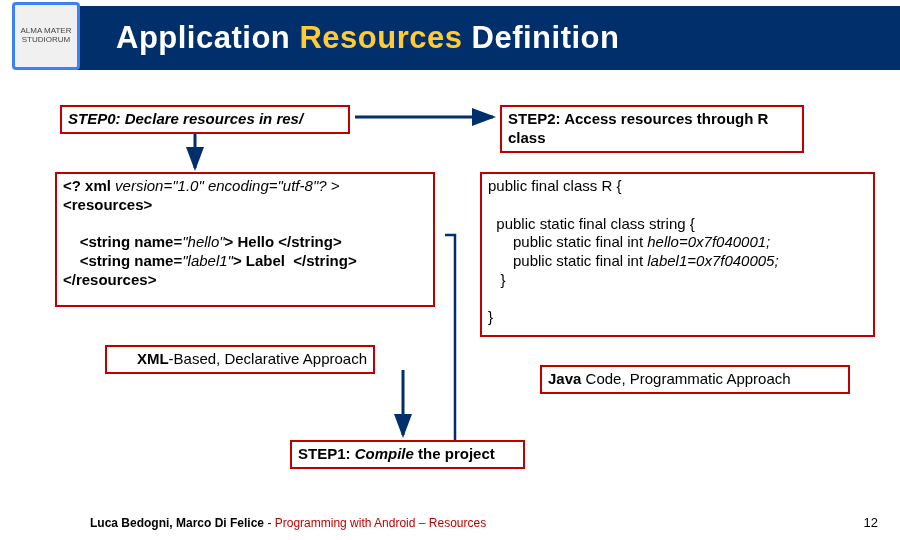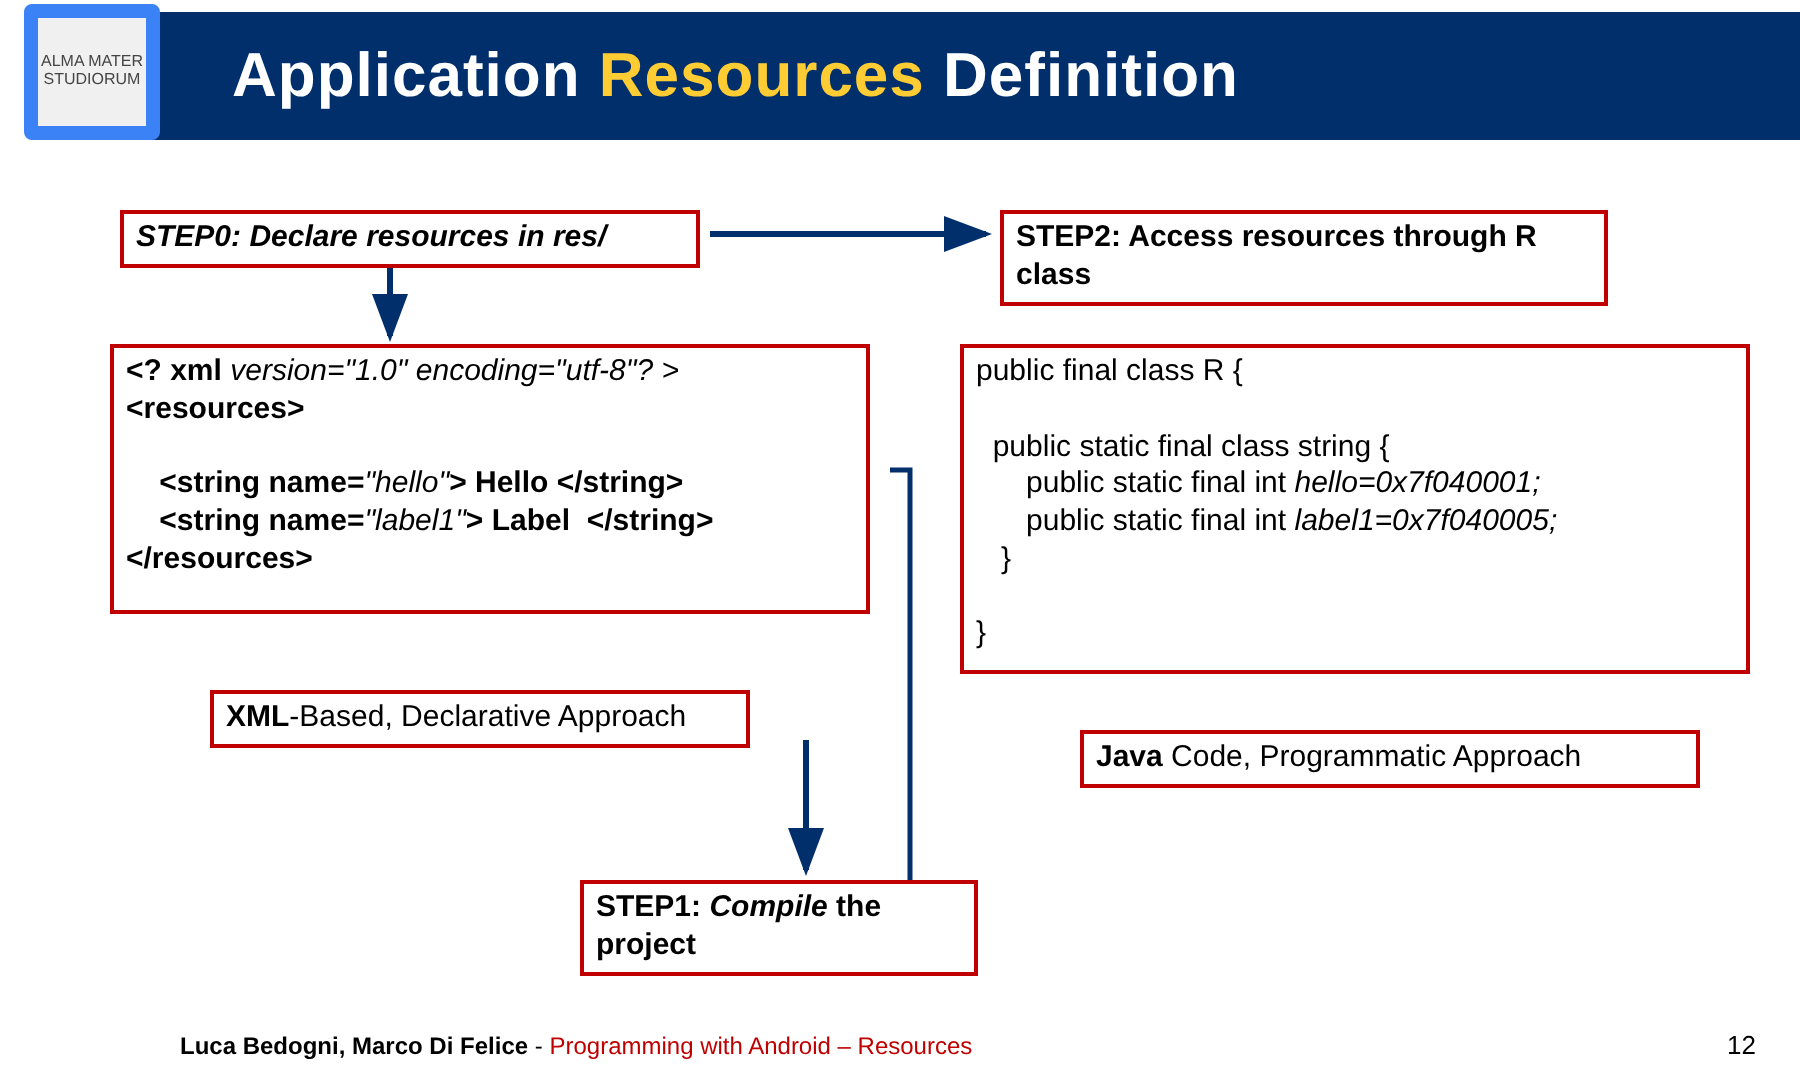--- a/index.html
+++ b/index.html
@@ -29,21 +29,21 @@
     letter-spacing: 0.5px;
   }
   .title .accent { color: #ffcc33; }
   .seal {
     position: absolute;
     top: 2px;
     left: 12px;
     width: 68px;
     height: 68px;
     background: #f0f0f0;
-    border: 7px solid #3b82f6;
+    border: 3px solid #3b82f6;
     border-radius: 4px;
     display: flex;
     align-items: center;
     justify-content: center;
     font-size: 8px;
     color: #444;
     text-align: center;
     line-height: 1.1;
   }
 
@@ -51,25 +51,25 @@
     position: absolute;
     border: 2px solid #c00000;
     background: #fff;
     padding: 3px 6px;
     font-size: 15px;
     line-height: 1.25;
   }
 
   .step0 { top: 105px; left: 60px; width: 290px; font-weight: bold; font-style: italic; }
   .step2 { top: 105px; left: 500px; width: 304px; font-weight: bold; }
-  .step1 { top: 440px; left: 290px; width: 199px; font-weight: bold; }
+  .step1 { top: 440px; left: 290px; width: 235px; font-weight: bold; }
 
   .xmlbox { top: 172px; left: 55px; width: 380px; height: 135px; font-size: 15px; }
   .javabox { top: 172px; left: 480px; width: 395px; height: 165px; font-size: 15px; }
-  .xmlapproach { top: 345px; left: 105px; width: 270px; }
+  .xmlapproach { top: 345px; left: 105px; width: 270px; text-align: right; }
   .javaapproach { top: 365px; left: 540px; width: 310px; }
 
   .italic { font-style: italic; }
   .bold { font-weight: bold; }
 
   svg.arrows {
     position: absolute;
     top: 0; left: 0;
     width: 900px; height: 540px;
     pointer-events: none;

